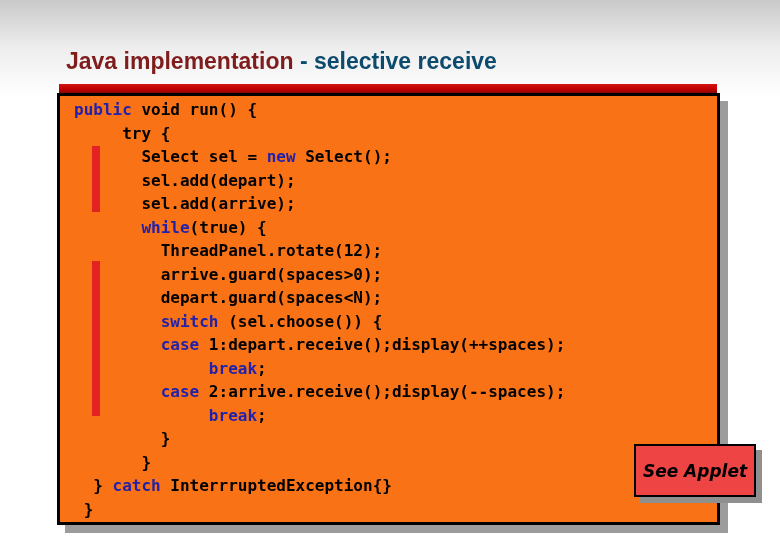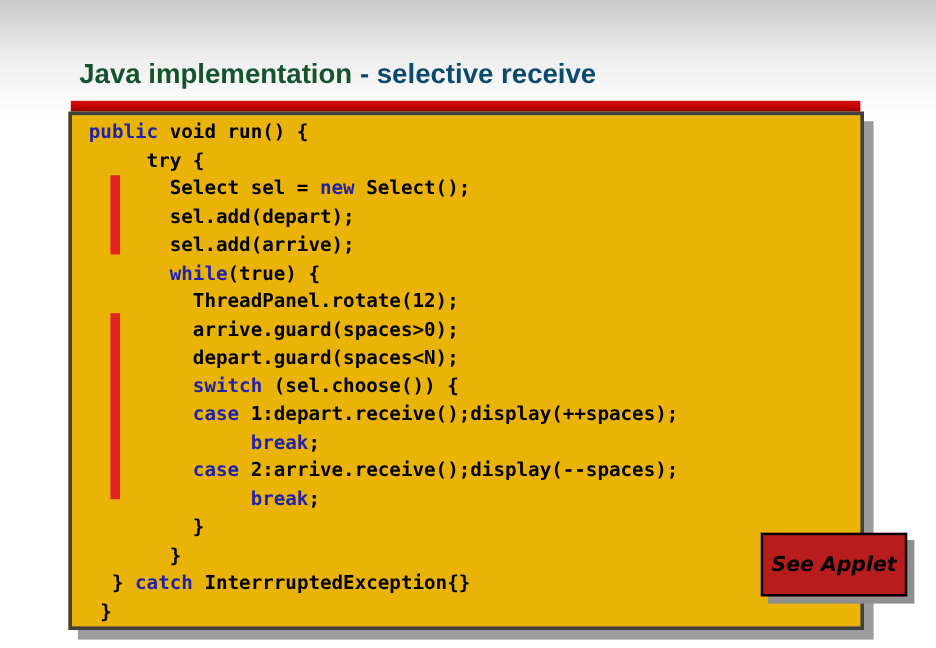--- a/index.html
+++ b/index.html
@@ -19,40 +19,40 @@
   .title {
     position: absolute;
     left: 66px;
     top: 48px;
     margin: 0;
     font-size: 23px;
     font-weight: bold;
     letter-spacing: 0px;
     white-space: nowrap;
   }
-  .t-blue { color: #14532d; }
+  .t-blue { color: #7f1d1d; }
   .t-red  { color: #0c4a6e; }
   .rule {
     position: absolute;
     left: 59px;
     top: 84px;
     width: 658px;
     height: 9px;
     background: linear-gradient(180deg, #d11616 0%, #c40000 55%, #8d0505 100%);
     border-bottom: 1px solid #4d0000;
   }
   .panel {
     position: absolute;
     left: 57px;
     top: 93px;
     width: 663px;
     height: 432px;
     box-sizing: border-box;
-    background: #eab308;
-    border: 3px solid #404040;
+    background: #f97316;
+    border: 3px solid #000000;
     box-shadow: 8px 8px 0 #9c9c9c;
     z-index: 1;
   }
   .code {
     position: absolute;
     left: 0;
     top: 0;
     margin: 0;
     padding: 2px 0 0 14px;
     font-family: "DejaVu Sans Mono", "Liberation Mono", monospace;
@@ -73,21 +73,21 @@
   }
   .bar1 { top: 50px;  height: 66px; }
   .bar2 { top: 165px; height: 155px; }
   .applet {
     position: absolute;
     left: 634px;
     top: 444px;
     width: 122px;
     height: 53px;
     box-sizing: border-box;
-    background: #b91c1c;
+    background: #ef4444;
     border: 2px solid #000000;
     box-shadow: 6px 6px 0 #8f8f8f;
     z-index: 5;
     display: flex;
     align-items: center;
     justify-content: center;
     cursor: pointer;
   }
   .applet span {
     font-family: "DejaVu Sans", sans-serif;

